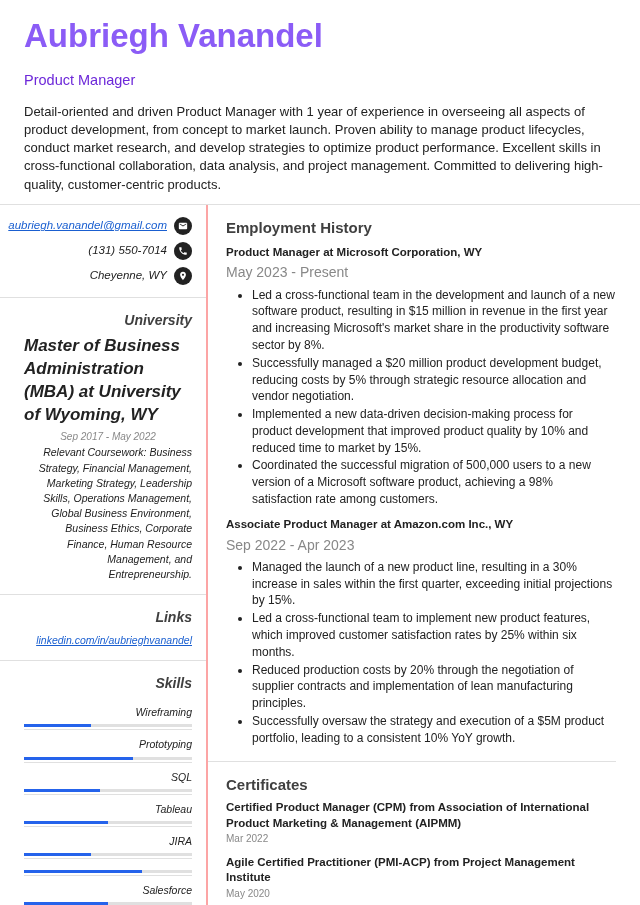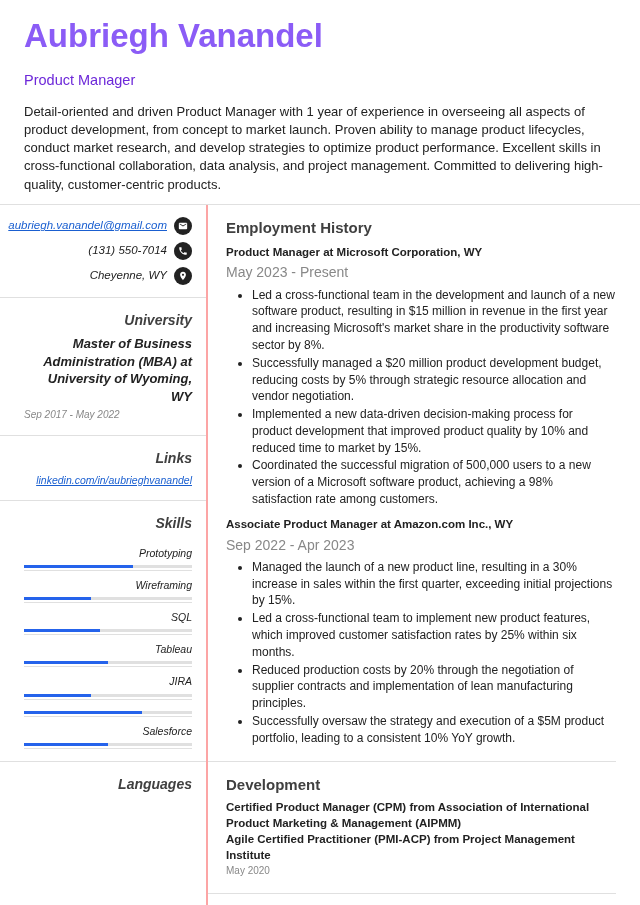--- a/index.html
+++ b/index.html
@@ -96,29 +96,28 @@
     .sidebar-block {
       margin-bottom: 10px;
     }
     .sidebar hr {
       border: none;
       border-top: 1px solid #e0e0e0;
       margin: 12px -14px 12px -24px;
     }
     .edu-title {
       font-weight: 700;
-      font-size: 13px;
-      text-align: right;
+      font-size: 17px;
       line-height: 1.35;
       margin-bottom: 3px;
     }
     .edu-dates {
       font-size: 10px;
       color: #888;
-      text-align: left;
+      text-align: center;
       margin-bottom: 1px;
     }
     .edu-desc {
       font-size: 10.5px;
       text-align: right;
       line-height: 1.45;
     }
     .link-row {
       text-align: right;
       font-size: 10.5px;
@@ -224,46 +223,47 @@
           </span>
         </div>
       </div>
 
       <hr>
 
       <div class="sidebar-block">
         <div class="section-title">University</div>
         <div class="edu-title">Master of Business Administration (MBA) at University of Wyoming, WY</div>
         <div class="edu-dates">Sep 2017 - May 2022</div>
+        <div class="edu-desc">Relevant Coursework: Business Strategy, Financial Management, Marketing Strategy, Leadership Skills, Operations Management, Global Business Environment, Business Ethics, Corporate Finance, Human Resource Management, and Entrepreneurship.</div>
       </div>
 
       <hr>
 
       <div class="sidebar-block">
         <div class="section-title">Links</div>
         <div class="link-row">
           <a href="#">linkedin.com/in/aubrieghvanandel</a>
         </div>
       </div>
 
       <hr>
 
       <div class="sidebar-block">
         <div class="section-title">Skills</div>
         <div id="skills-list">
             <div class="skill-row">
+              <div>Wireframing</div>
+              <div class="skill-bar">
+                <div class="skill-fill" style="width: 40%;"></div>
+              </div>
+            </div>
+            <div class="skill-row">
               <div>Prototyping</div>
               <div class="skill-bar">
                 <div class="skill-fill" style="width: 65%;"></div>
-              </div>
-            </div>
-            <div class="skill-row">
-              <div>Wireframing</div>
-              <div class="skill-bar">
-                <div class="skill-fill" style="width: 40%;"></div>
               </div>
             </div>
             <div class="skill-row">
               <div>SQL</div>
               <div class="skill-bar">
                 <div class="skill-fill" style="width: 45%;"></div>
               </div>
             </div>
             <div class="skill-row">
               <div>Tableau</div>
@@ -323,23 +323,24 @@
                 <li>Reduced production costs by 20% through the negotiation of supplier contracts and implementation of lean manufacturing principles.</li>
                 <li>Successfully oversaw the strategy and execution of a $5M product portfolio, leading to a consistent 10% YoY growth.</li>
               </ul>
             </div>
           </div>
       </div>
 
       <hr class="main-hr">
 
       <div class="main-block">
-        <div class="section-title left">Development</div>
+        <div class="section-title left">Certificates</div>
         <div id="certs-list">
             <div class="cert-title">Certified Product Manager (CPM) from Association of International Product Marketing &amp; Management (AIPMM)</div>
+            <div class="cert-date">Mar 2022</div>
             <div class="cert-title">Agile Certified Practitioner (PMI-ACP) from Project Management Institute</div>
             <div class="cert-date">May 2020</div>
           </div>
       </div>
 
       <hr class="main-hr">
 
       <div class="main-block">
         <div class="section-title left">Successfully</div>
         <div id="memberships-list">

